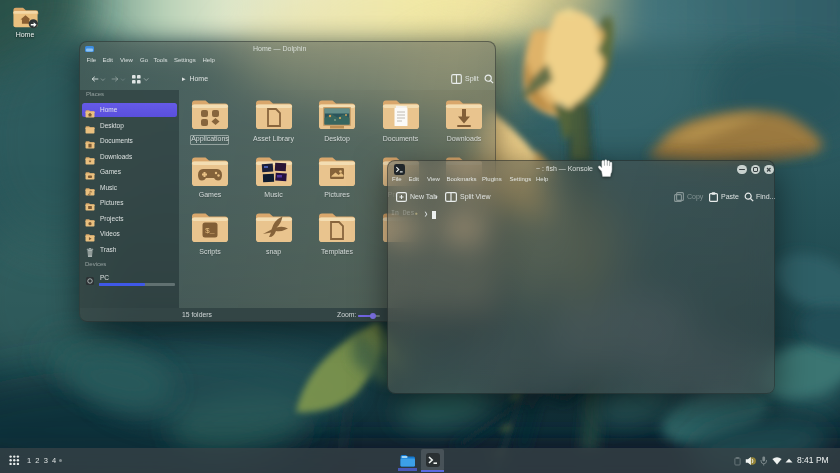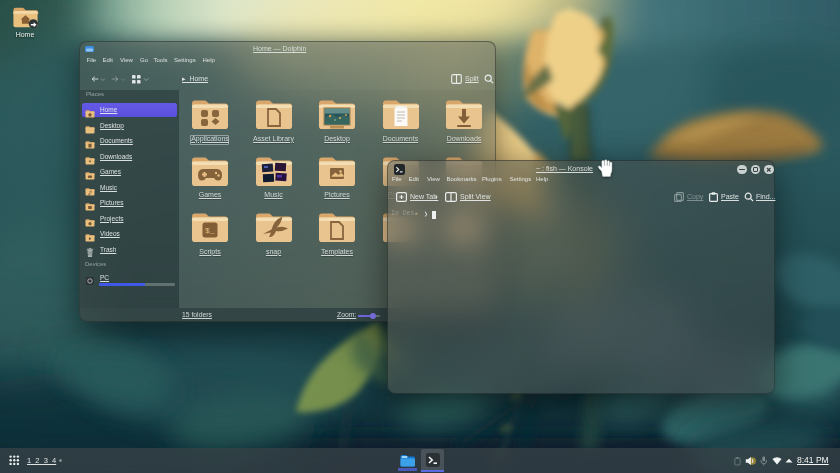--- a/index.html
+++ b/index.html
@@ -1,19 +1,19 @@
 <!DOCTYPE html>
 <html><head>
 <meta charset="utf-8">
 <style>
   * { margin:0; padding:0; box-sizing:border-box; }
   html,body { width:840px; height:473px; overflow:hidden; background:#173b42; font-family:"Liberation Sans",sans-serif; }
   #stage { position:relative; width:840px; height:473px; overflow:hidden; }
   .abs { position:absolute; }
-  .txt { color:#e8eceb; white-space:nowrap;text-decoration:underline; }
+  .txt { color:#e8eceb; white-space:nowrap; }
 </style>
 </head>
 <body>
 <div id="stage">
 
 <svg class="abs" width="840" height="473" style="left:0;top:0">
   <defs>
     <linearGradient id="bgg" x1="0" y1="0" x2="0" y2="1">
       <stop offset="0" stop-color="#2f5e62"></stop>
       <stop offset="0.28" stop-color="#2c5a60"></stop>

